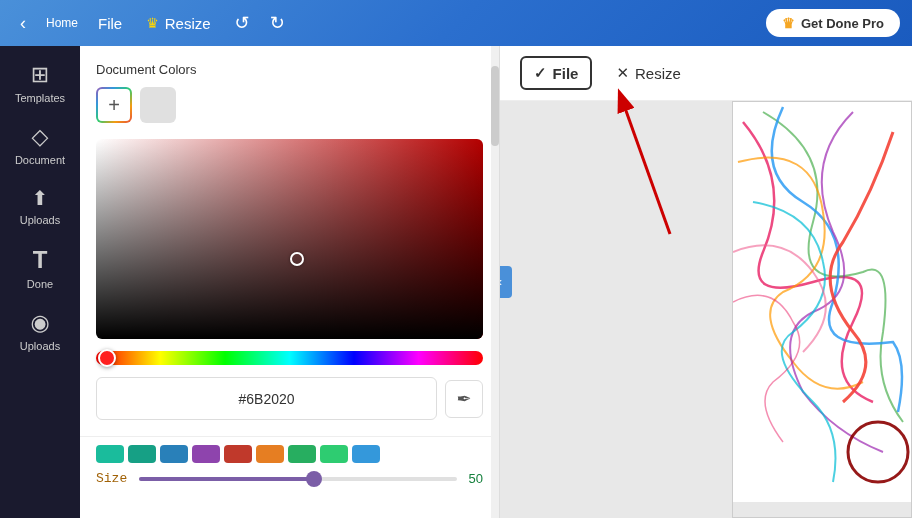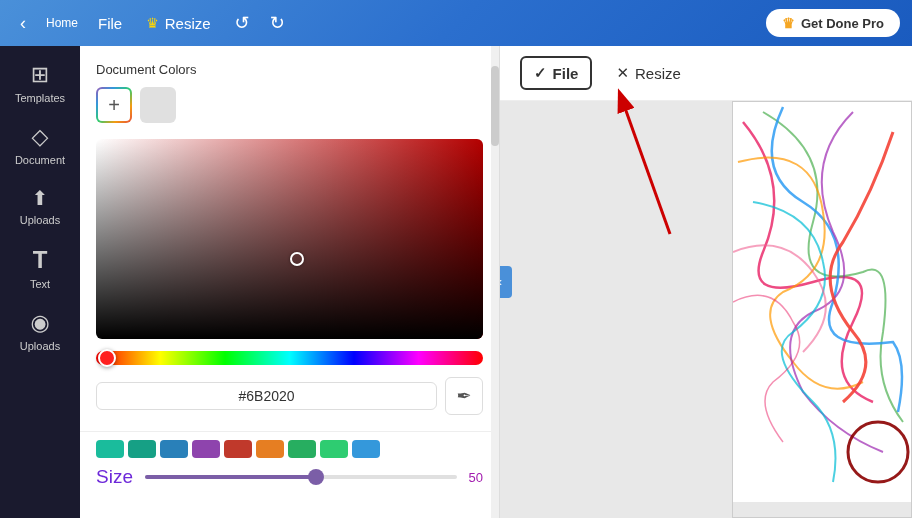--- a/index.html
+++ b/index.html
@@ -107,21 +107,21 @@
     .hue-thumb {
       position: absolute; width: 18px; height: 18px;
       border-radius: 50%; background: #ff2020; border: 2px solid white;
       top: -2px; left: 2px;
       box-shadow: 0 1px 4px rgba(0,0,0,0.4);
     }
 
     
     .hex-row { display: flex; align-items: center; gap: 8px; }
     .hex-input {
-      flex: 1; height: 28px; border: 1px solid #ddd; border-radius: 6px;
+      flex: 1; height: 43px; border: 1px solid #ddd; border-radius: 6px;
       padding: 0 12px; font-size: 14px; color: #333; outline: none;
       text-align: center;
     }
     .eyedropper-btn {
       width: 38px; height: 38px; border: 1px solid #ddd; border-radius: 6px;
       display: flex; align-items: center; justify-content: center;
       cursor: pointer; font-size: 18px; color: #555; background: white;
     }
 
     
@@ -141,22 +141,22 @@
     }
     .size-swatches {
       display: flex; gap: 4px; margin-bottom: 8px; flex-wrap: wrap;
     }
     .size-swatch {
       width: 28px; height: 18px; border-radius: 4px; cursor: pointer;
     }
     .size-row {
       display: flex; align-items: center; justify-content: space-between;
     }
-    .size-label { font-size: 19px; color: #6d28d9; font-weight: 500; }
-    .size-value { font-size: 13px; color: #a21caf; }
+    .size-label { font-size: 13px; color: #a16207; font-weight: 500; font-family: Liberation Mono, monospace; }
+    .size-value { font-size: 13px; color: #15803d; }
     .size-slider-container { flex: 1; margin: 0 12px; }
     .size-slider-track {
       height: 4px; background: #e0e0e0; border-radius: 2px; position: relative;
     }
     .size-slider-fill {
       height: 4px; background: #7b5ea7; border-radius: 2px; width: 55%;
     }
     .size-slider-thumb {
       width: 16px; height: 16px; border-radius: 50%; background: #7b5ea7;
       position: absolute; top: -6px; left: calc(55% - 8px);
@@ -220,21 +220,21 @@
     <div class="sidebar-item">
       <span class="si-icon">◇</span>
       <span class="si-label">Document</span>
     </div>
     <div class="sidebar-item">
       <span class="si-icon" style="font-size:20px">⬆</span>
       <span class="si-label">Uploads</span>
     </div>
     <div class="sidebar-item">
       <span class="si-icon" style="font-weight:bold;font-size:24px">T</span>
-      <span class="si-label">Text</span>
+      <span class="si-label">Done</span>
     </div>
     <div class="sidebar-item">
       <span class="si-icon">◉</span>
       <span class="si-label">Uploads</span>
     </div>
   </div>
 
   <div class="color-panel">
     <div class="color-panel-inner">
       <div class="doc-colors-label">Document Colors</div>

